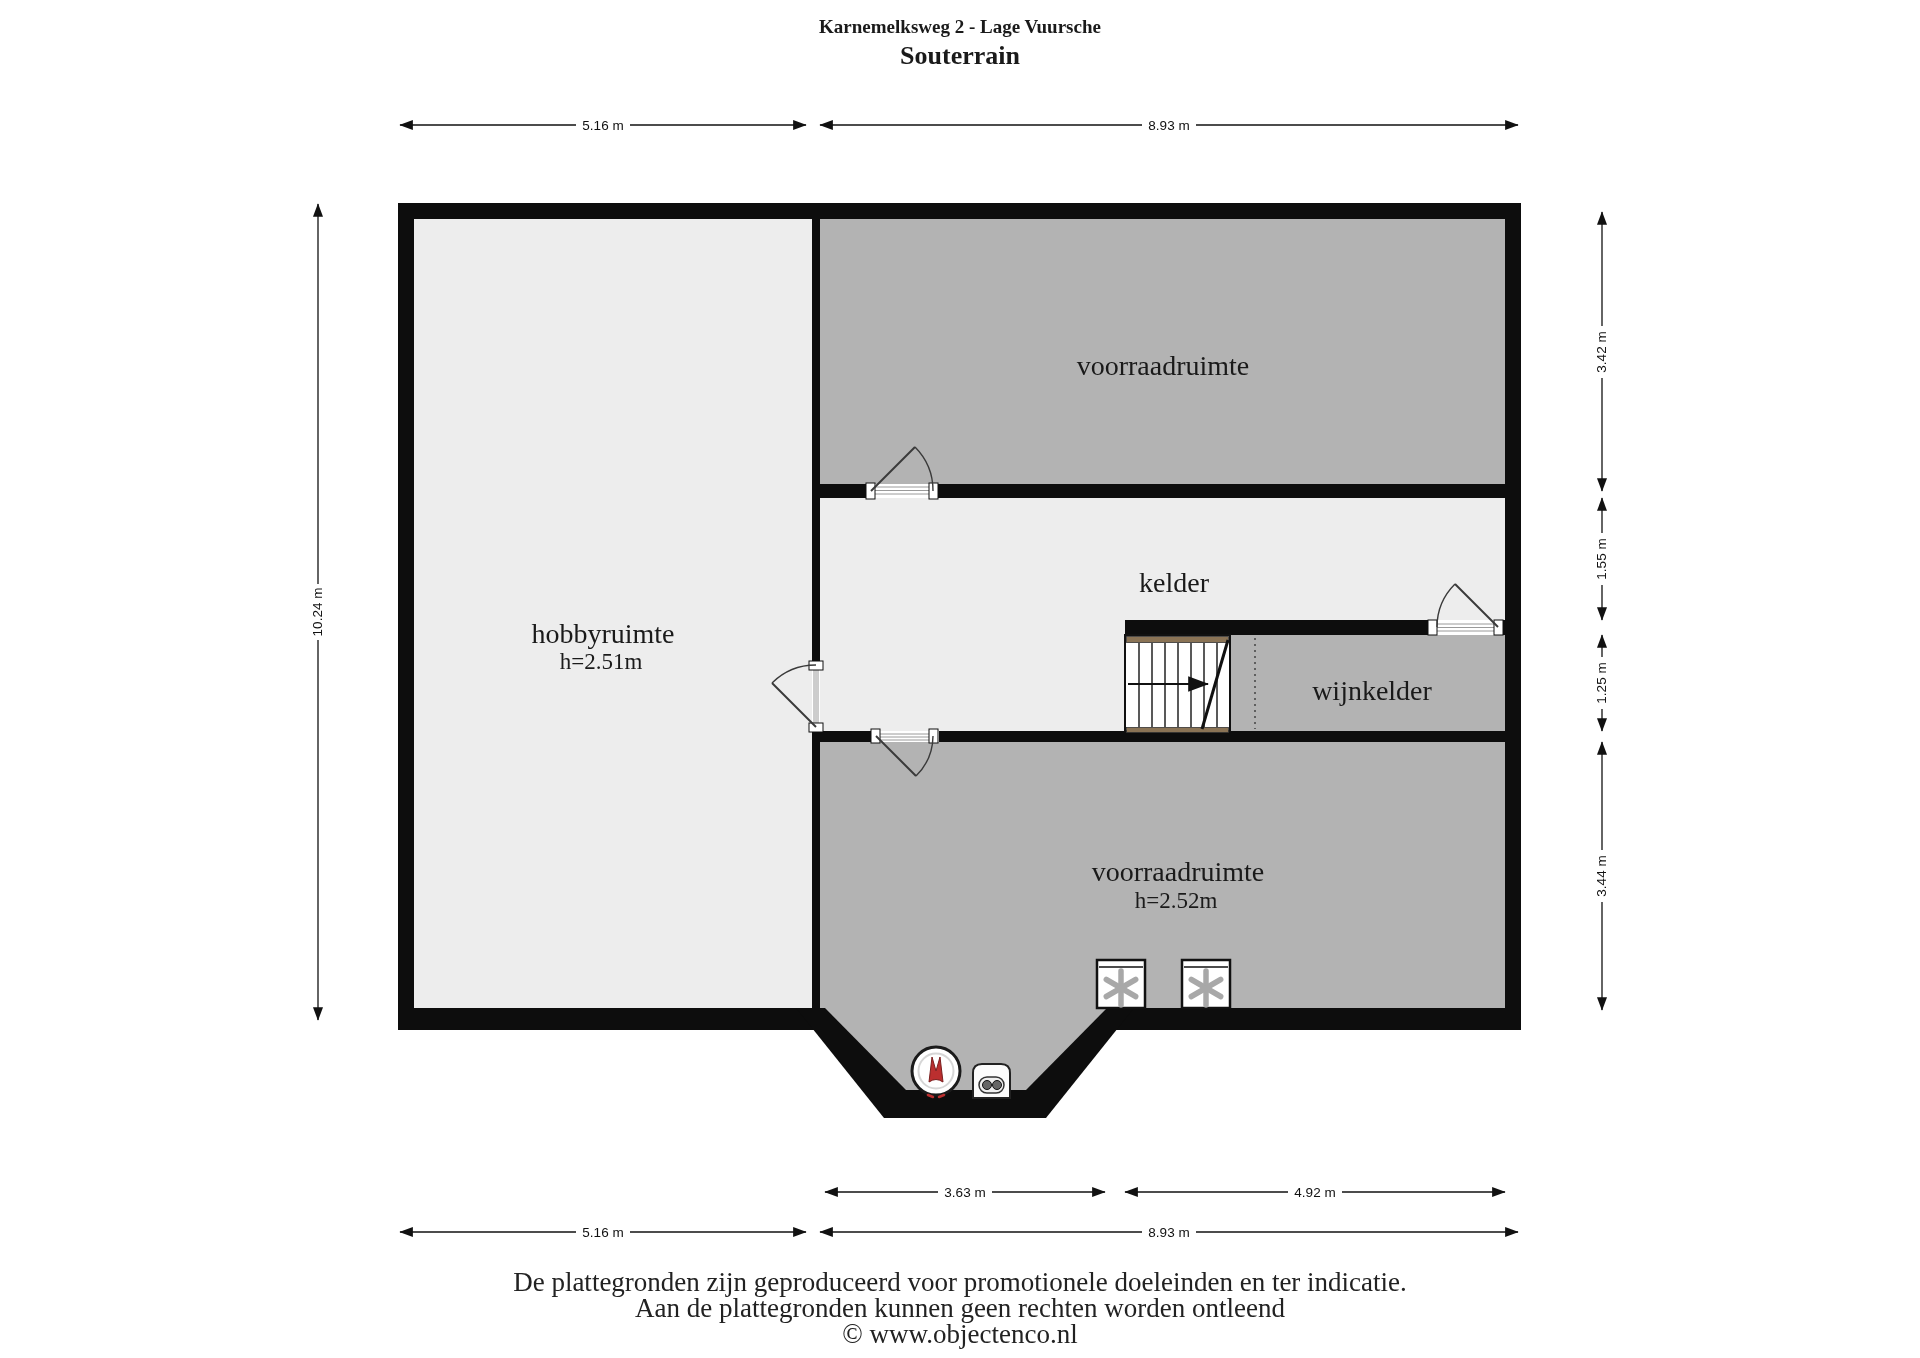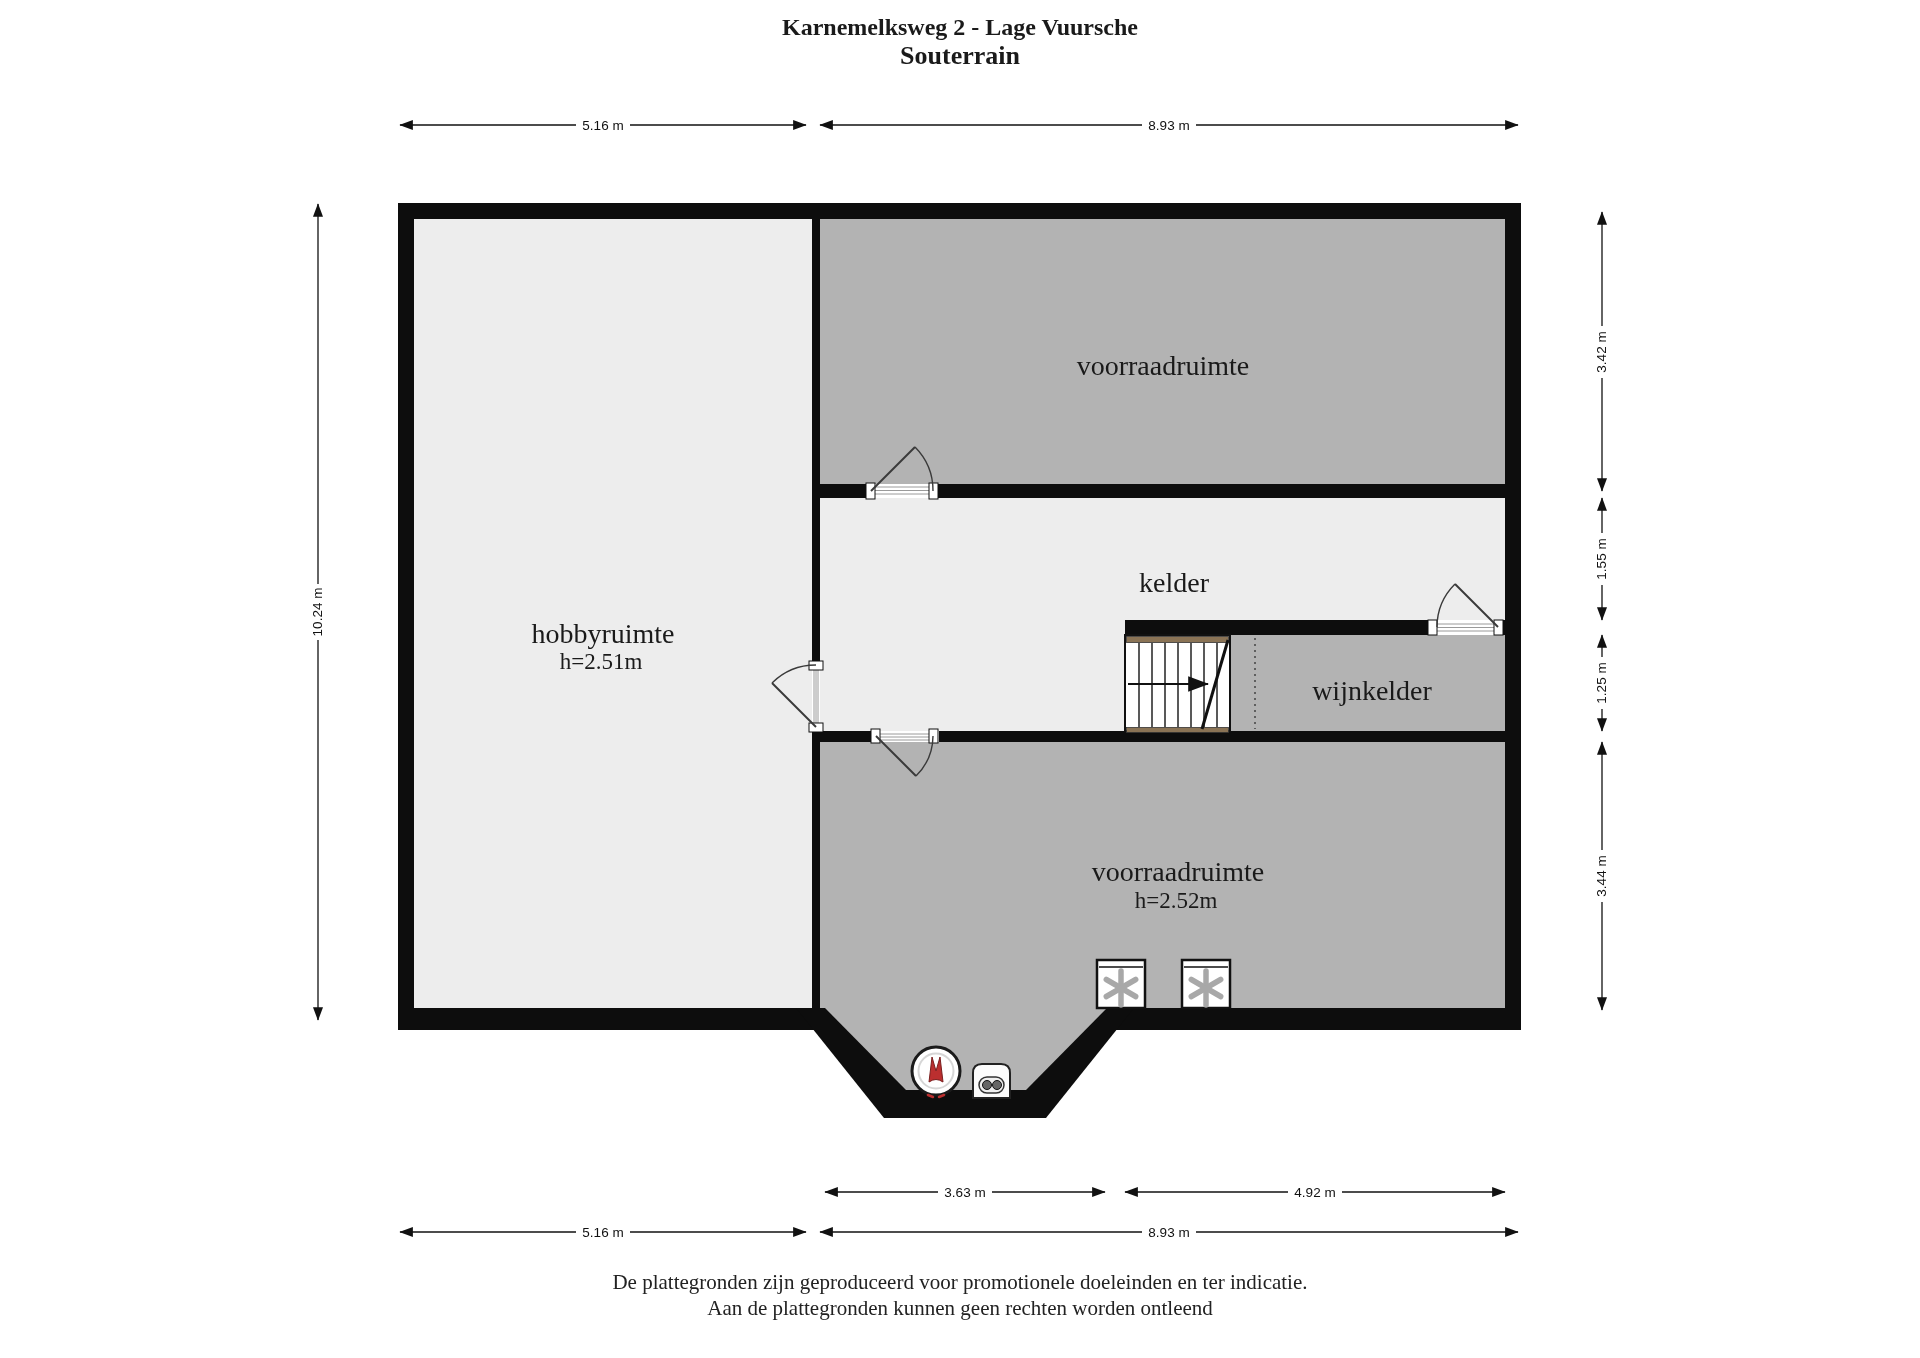--- a/index.html
+++ b/index.html
@@ -1,22 +1,22 @@
 <!DOCTYPE html>
 <html><head>
 <meta charset="utf-8">
 <style>
   html,body{margin:0;padding:0;background:#ffffff;}
   body{width:1920px;height:1358px;position:relative;overflow:hidden;}
   .title-wrap{position:absolute;top:12px;left:0;width:1920px;text-align:center;
     font-family:"Liberation Serif",serif;font-weight:bold;color:#1a1a1a;}
-  .title-line1{font-size:24px;line-height:30px;}
+  .title-line1{font-size:19px;line-height:30px;}
   .title-line2{font-size:26px;line-height:28px;}
   .footer-wrap{position:absolute;top:1269px;left:0;width:1920px;text-align:center;
-    font-family:"Liberation Serif",serif;color:#222;font-size:21px;line-height:26px;}
+    font-family:"Liberation Serif",serif;color:#222;font-size:27px;line-height:26px;}
   svg{position:absolute;top:0;left:0;}
   .lbl{font-family:"Liberation Serif",serif;fill:#1a1a1a;}
   .room-name{font-size:28px;}
   .room-sub{font-size:23px;}
   .dim-line{stroke:#111;stroke-width:1.3;}
   .dim-txt{font-family:"Liberation Sans",sans-serif;font-size:13.5px;fill:#111;}
   .jamb{fill:#ffffff;stroke:#111;stroke-width:1;}
   .thresh{stroke:#9a9a9a;stroke-width:1;}
   .leaf{stroke:#3a3a3a;stroke-width:2;fill:none;}
   .swing{stroke:#3a3a3a;stroke-width:1.4;fill:none;}
@@ -220,13 +220,14 @@
 </svg>
 
 <div class="title-wrap">
   <div class="title-line1">Karnemelksweg 2 - Lage Vuursche</div>
   <div class="title-line2">Souterrain</div>
 </div>
 
 <div class="footer-wrap">
   <div>De plattegronden zijn geproduceerd voor promotionele doeleinden en ter indicatie.</div>
   <div>Aan de plattegronden kunnen geen rechten worden ontleend</div>
+  <div>© www.objectenco.nl</div>
 </div>
 
 </body></html>

